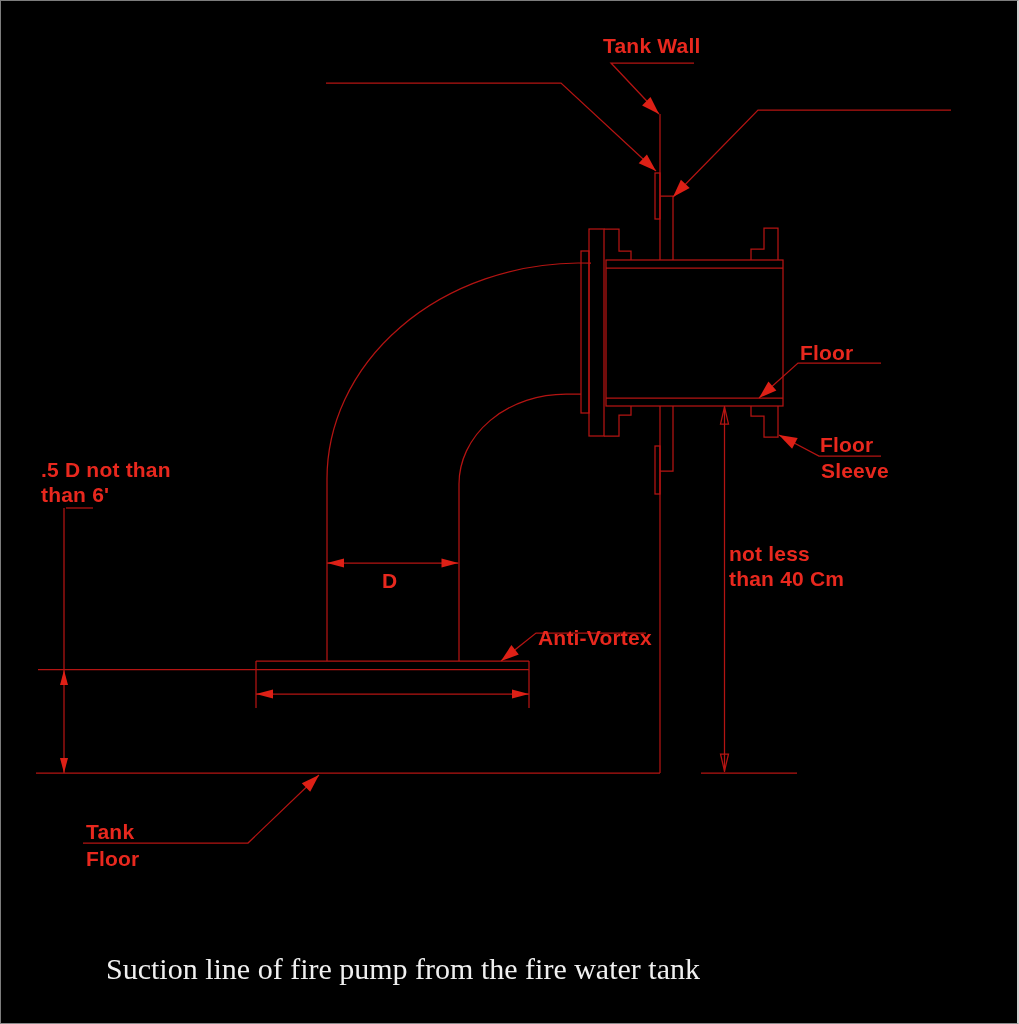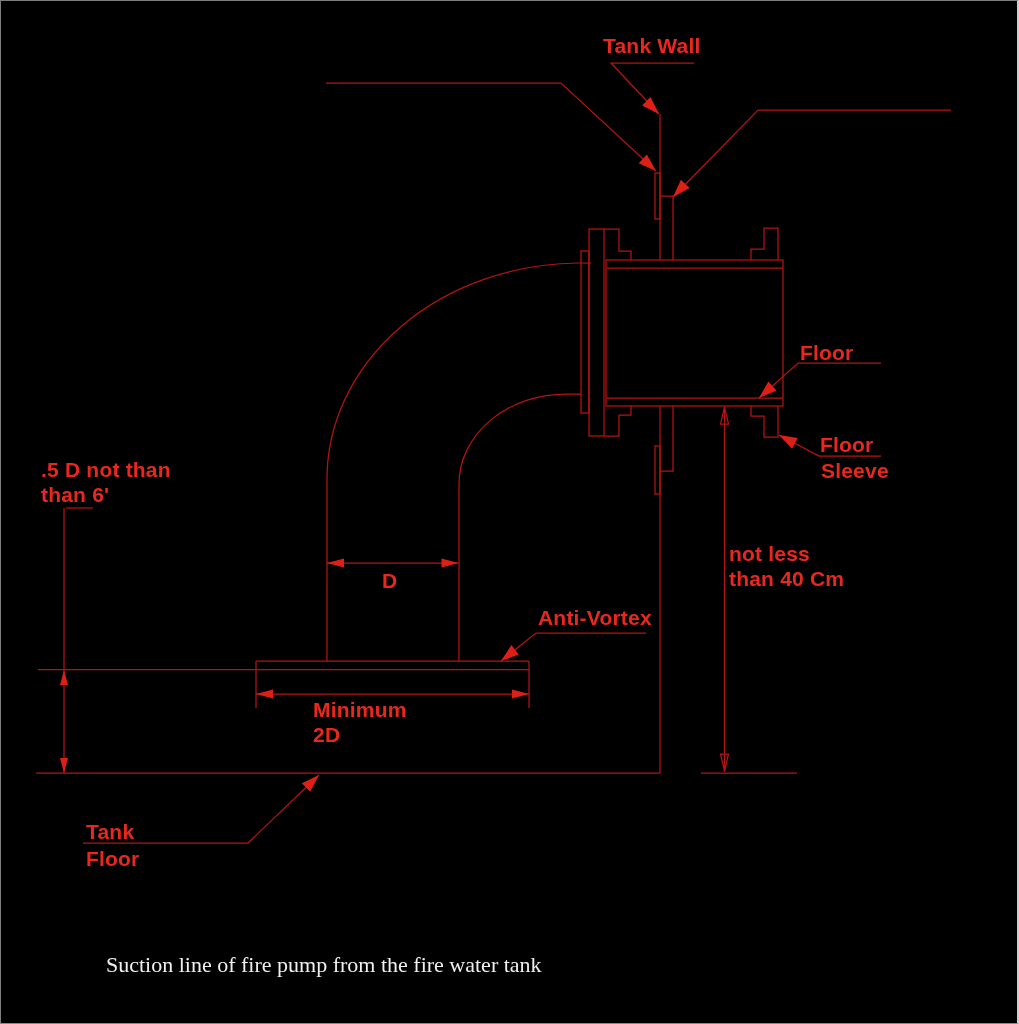--- a/index.html
+++ b/index.html
@@ -16,21 +16,21 @@
   .ar{fill:var(--arrow);stroke:none;}
   .oar{stroke:var(--line);stroke-width:1.25;fill:none;}
   .lbl{
     position:absolute;color:var(--label);
     font-size:21px;line-height:25px;font-weight:700;
     white-space:nowrap;letter-spacing:0.2px;
   }
   #drawing-title{
     position:absolute;left:105px;top:951px;
     font-family:"Liberation Serif",serif;font-weight:400;
-    font-size:22px;color:var(--title);white-space:nowrap;
+    font-size:30px;color:var(--title);white-space:nowrap;
   }
 </style>
 </head>
 <body>
 
 <div id="frame" style="background: rgb(0, 0, 0);">
 
   <svg id="cad-svg" width="1016" height="1021" viewBox="0 0 1016 1021">
 
     <g>
@@ -151,25 +151,21 @@
     <div>than 6'</div>
   </div>
 
   <div class="lbl" style="left:381px;top:567px">D</div>
 
   <div class="lbl" style="left:728px;top:540px">
     <div>not less</div>
     <div>than 40 Cm</div>
   </div>
 
-  <div class="lbl" style="left:537px;top:604px">Anti-Vortex</div>
+  <div class="lbl" style="left:537px;top:624px">Anti-Vortex</div>
 
-  <div class="lbl" style="left:312px;top:696px">
-    <div>Minimum</div>
-    <div>2D</div>
-  </div>
 
   <div class="lbl" style="left:85px;top:818px">Tank</div>
   <div class="lbl" style="left:85px;top:845px">Floor</div>
 
   <div id="drawing-title">Suction line of fire pump from the fire water tank</div>
 
 </div>
 
 </body></html>

